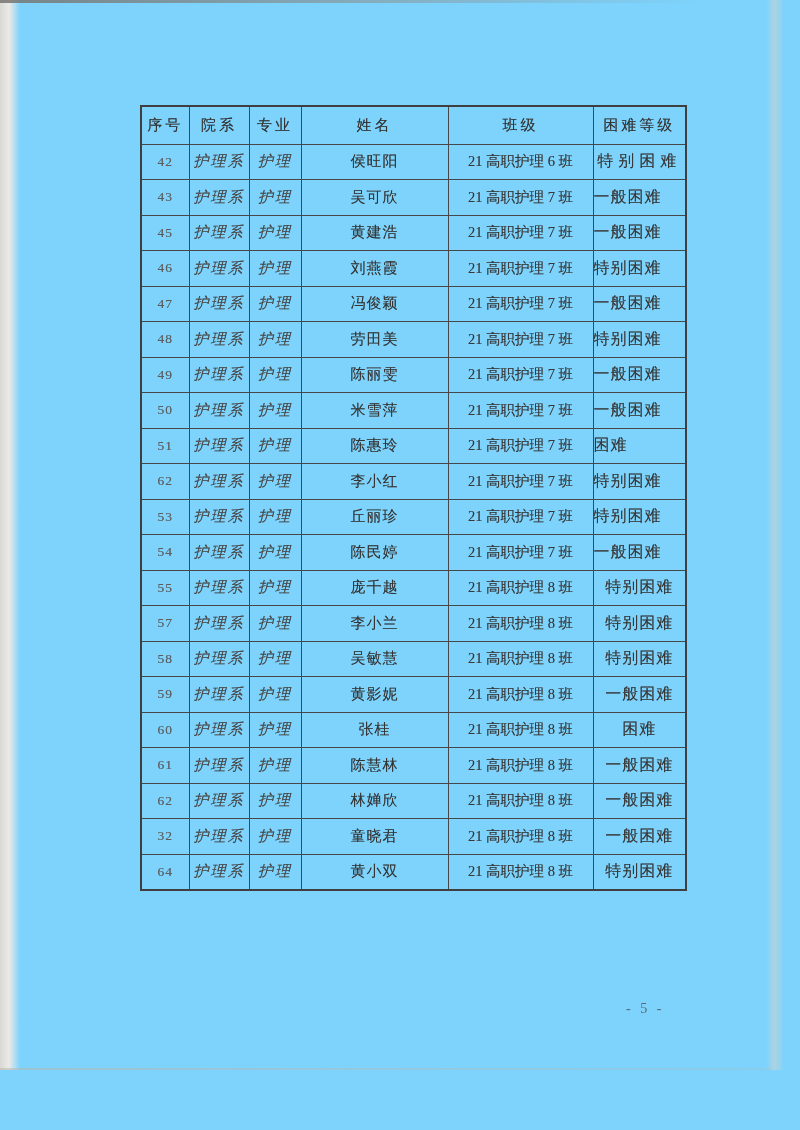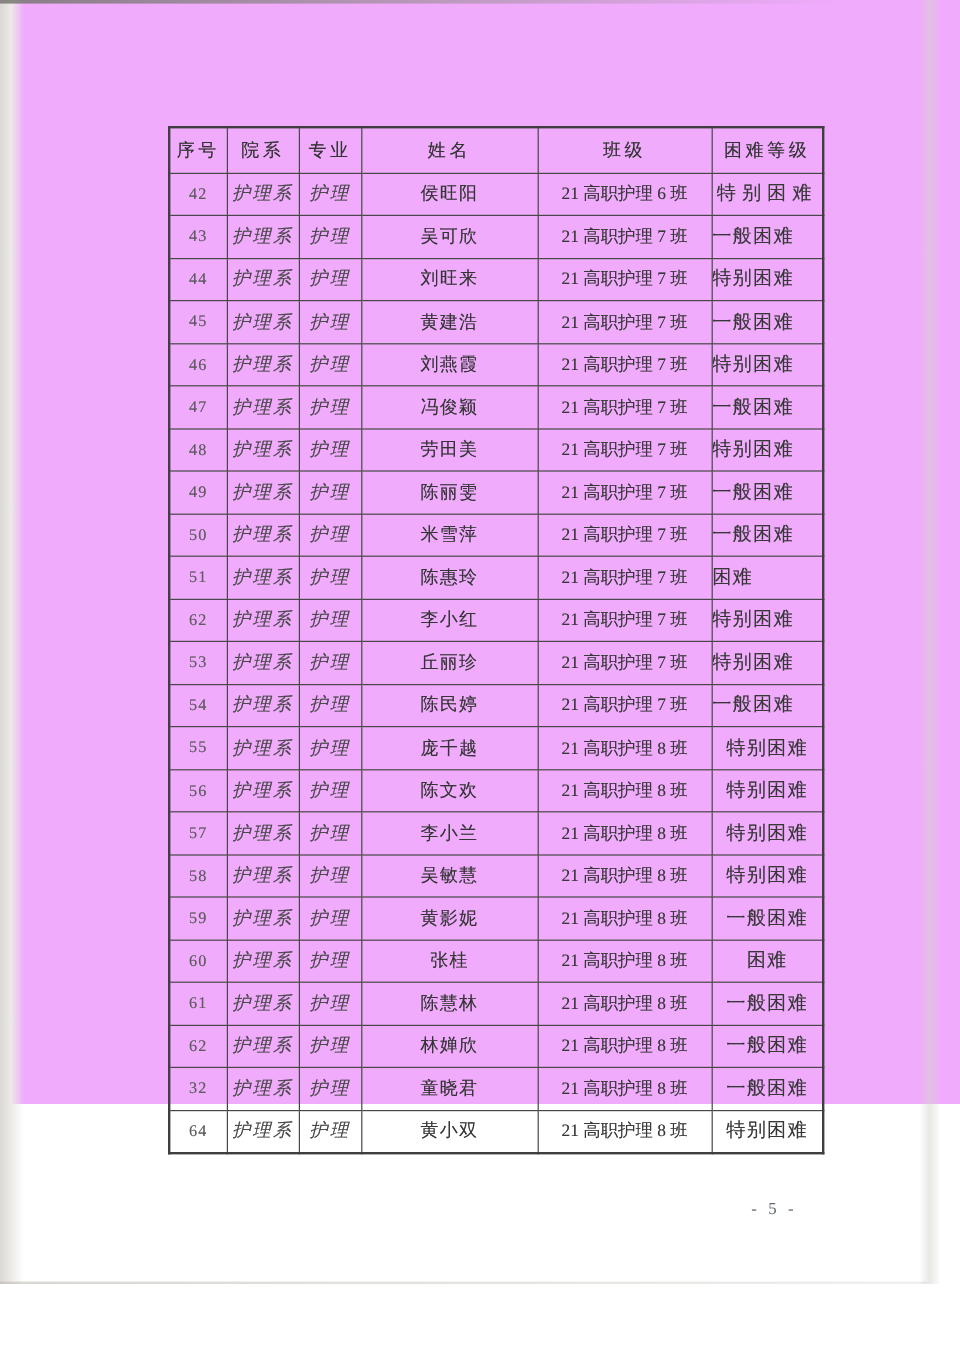--- a/index.html
+++ b/index.html
@@ -2,22 +2,22 @@
 <html><head>
 <meta charset="utf-8">
 <style>
   html,body{margin:0;padding:0;}
   body{
     width:800px;height:1130px;position:relative;overflow:hidden;
     background:#ffffff;
     font-family:"Liberation Serif","DejaVu Serif",serif;
   }
   .paper{
-    position:absolute;left:0;top:0;width:800px;height:920px;
-    background:#f0abfc;
+    position:absolute;left:0;top:0;width:800px;height:1130px;
+    background:#7dd3fc;
   }
   
   .edge-left{
     position:absolute;left:0;top:0;width:20px;height:1070px;
     background:linear-gradient(to right,#d9d8d5 0%,#eceae7 45%,rgba(250,250,248,0) 100%);
   }
   .edge-top{
     position:absolute;left:0;top:0;width:700px;height:3px;
     background:linear-gradient(to right,rgba(118,117,112,0.85) 0%,rgba(140,138,132,0.5) 55%,rgba(140,138,132,0) 100%);
   }
@@ -103,28 +103,20 @@
         </tr>
         <tr>
           <td class="c-no">43</td>
           <td class="c-dept">护理系</td>
           <td class="c-major">护理</td>
           <td class="c-name">吴可欣</td>
           <td class="c-class">21 高职护理 7 班</td>
           <td class="c-level lv-left">一般困难</td>
         </tr>
         <tr>
-          <td class="c-no">44</td>
-          <td class="c-dept">护理系</td>
-          <td class="c-major">护理</td>
-          <td class="c-name">刘旺来</td>
-          <td class="c-class">21 高职护理 7 班</td>
-          <td class="c-level lv-left">特别困难</td>
-        </tr>
-        <tr>
           <td class="c-no">45</td>
           <td class="c-dept">护理系</td>
           <td class="c-major">护理</td>
           <td class="c-name">黄建浩</td>
           <td class="c-class">21 高职护理 7 班</td>
           <td class="c-level lv-left">一般困难</td>
         </tr>
         <tr>
           <td class="c-no">46</td>
           <td class="c-dept">护理系</td>
@@ -195,28 +187,20 @@
           <td class="c-major">护理</td>
           <td class="c-name">陈民婷</td>
           <td class="c-class">21 高职护理 7 班</td>
           <td class="c-level lv-left">一般困难</td>
         </tr>
         <tr>
           <td class="c-no">55</td>
           <td class="c-dept">护理系</td>
           <td class="c-major">护理</td>
           <td class="c-name">庞千越</td>
-          <td class="c-class">21 高职护理 8 班</td>
-          <td class="c-level lv-center">特别困难</td>
-        </tr>
-        <tr>
-          <td class="c-no">56</td>
-          <td class="c-dept">护理系</td>
-          <td class="c-major">护理</td>
-          <td class="c-name">陈文欢</td>
           <td class="c-class">21 高职护理 8 班</td>
           <td class="c-level lv-center">特别困难</td>
         </tr>
         <tr>
           <td class="c-no">57</td>
           <td class="c-dept">护理系</td>
           <td class="c-major">护理</td>
           <td class="c-name">李小兰</td>
           <td class="c-class">21 高职护理 8 班</td>
           <td class="c-level lv-center">特别困难</td>

